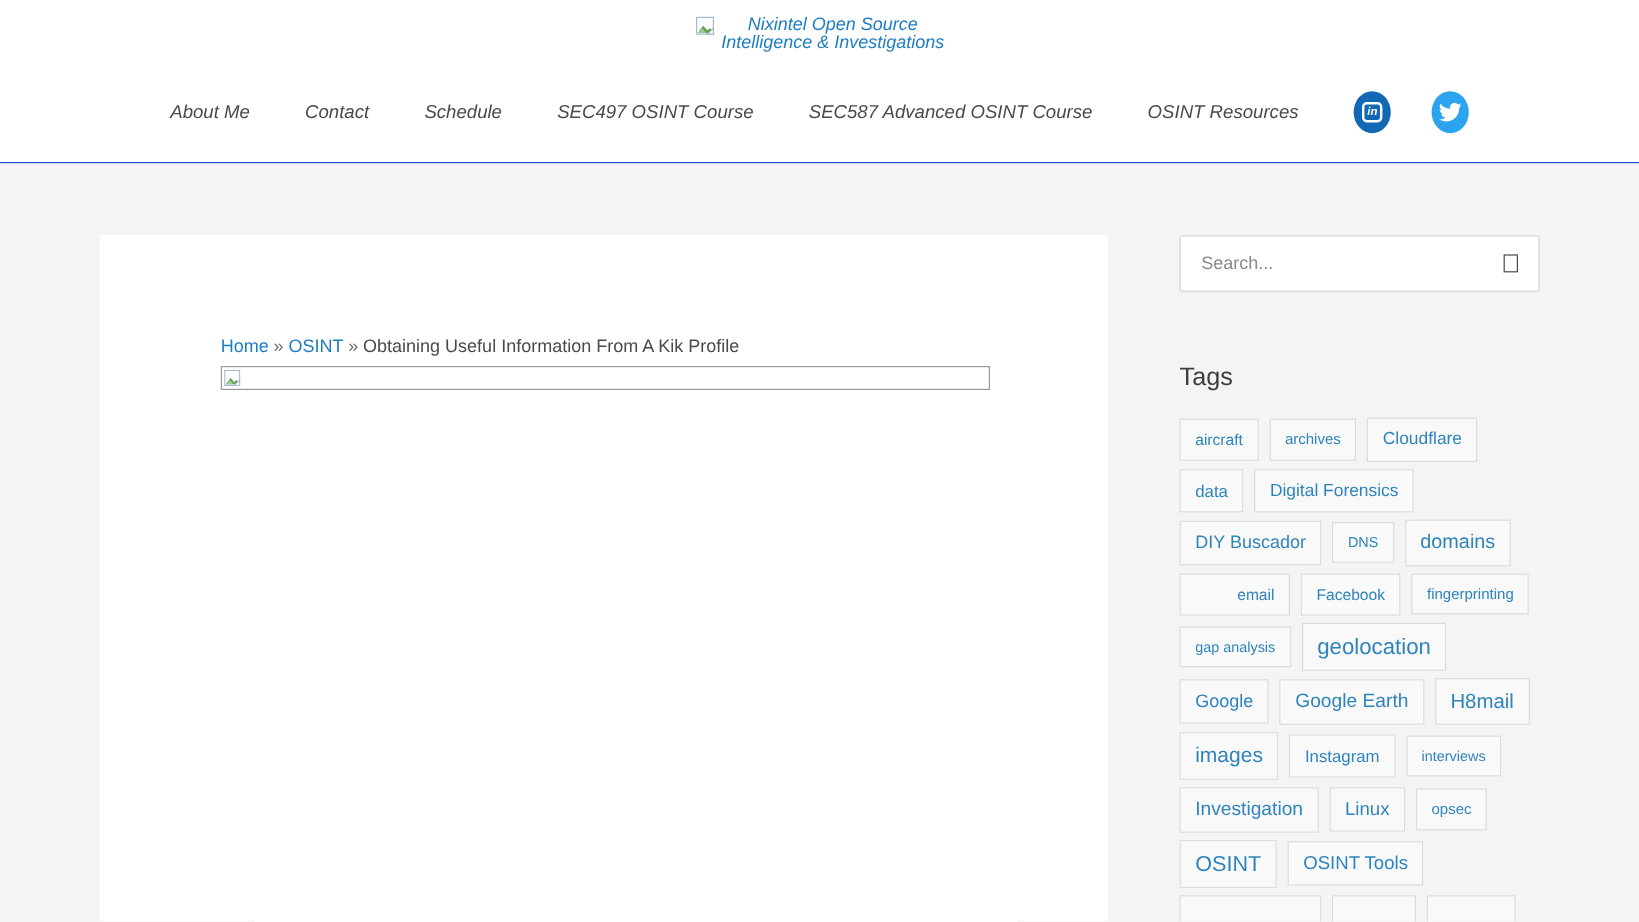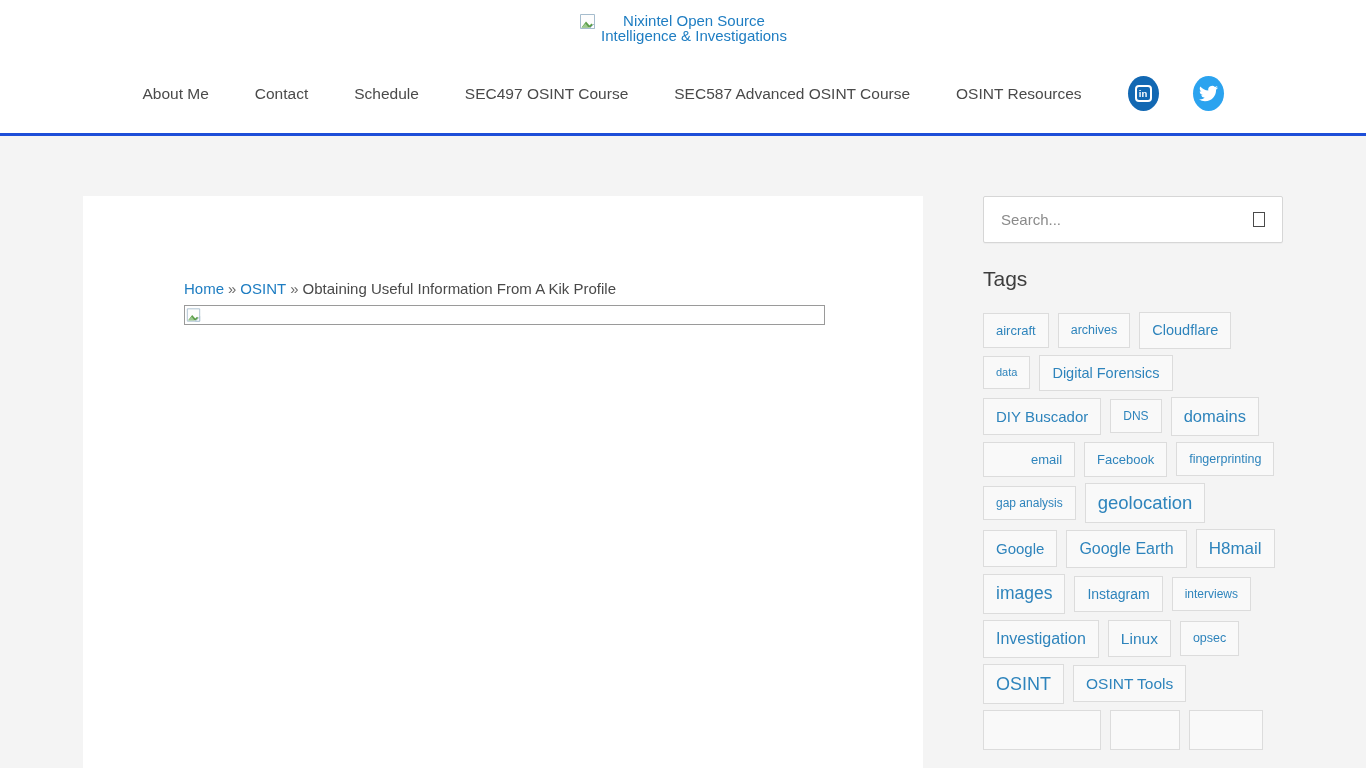--- a/index.html
+++ b/index.html
@@ -7,21 +7,21 @@
     --tag_blue:#2e84bc;
     --linkedin_blue:#1268b3;
     --twitter_blue:#2ba3ef;
     --page_bg:#f4f4f4;
   }
   *{margin:0;padding:0;box-sizing:border-box;}
   html,body{width:1366px;height:768px;overflow:hidden;}
   body{background:var(--page_bg);font-family:"Liberation Sans",sans-serif;}
 
   
-  .site-header{background:#fff;height:136px;border-bottom:3px solid #1d4ed8;padding-top:13px;}
+  .site-header{background:#fff;height:136px;border-bottom:1px solid #1d4ed8;padding-top:13px;font-style:italic;}
   .logo{display:flex;justify-content:center;align-items:flex-start;gap:5px;text-decoration:none;cursor:pointer;}
   .logo-text{display:flex;flex-direction:column;align-items:center;font-size:15px;line-height:15px;color:var(--link_blue);}
   .nav-row{margin-top:33px;display:flex;justify-content:center;align-items:center;gap:46px;}
   .nav-link{font-size:15.5px;color:#4a4a4a;text-decoration:none;cursor:pointer;white-space:nowrap;}
   .social{width:31px;height:35px;border-radius:50%;display:flex;align-items:center;justify-content:center;cursor:pointer;flex:none;text-align:right;}
   .social.linkedin{background:var(--linkedin_blue);}
   .social.twitter{background:var(--twitter_blue);margin-left:-12px;}
   .li-badge{width:17px;height:17px;border:2px solid #fff;border-radius:4px;display:flex;align-items:center;justify-content:center;
             color:#fff;font-size:9.5px;font-weight:bold;line-height:1;}
 
@@ -39,21 +39,21 @@
   .bimg{display:inline-block;line-height:0;}
 
   
   .sidebar{width:300px;flex:none;}
   .search-box{height:47px;background:#fff;border:1px solid #d6d6d6;border-radius:2px;display:flex;align-items:center;
               padding:0 17px;box-shadow:0 1px 1px rgba(0,0,0,.03);}
   .search-input{flex:1;border:none;outline:none;background:transparent;font-size:15px;color:#444;font-family:inherit;}
   .search-input::placeholder{color:#8a8a8a;}
   .search-glyph{width:12px;height:15px;border:1px solid #4a4a4a;flex:none;cursor:pointer;}
 
-  .tags-title{margin-top:24px;font-size:21px;font-weight:400;color:#3d3d3d;}
+  .tags-title{margin-top:60px;font-size:21px;font-weight:400;color:#3d3d3d;}
   .tag-cloud{margin-top:21px;display:flex;flex-wrap:wrap;gap:6px 9px;align-items:center;}
   .tag{background:#f9f9f9;border:1px solid #dcdcdc;color:var(--tag_blue);padding:10px 12px;line-height:1;
        text-decoration:none;cursor:pointer;white-space:nowrap;}
   .partial-row{margin-top:6px;display:flex;gap:9px;}
   .partial-row .tag{height:40px;}
   .pw1{width:118px;} .pw2{width:70px;} .pw3{width:74px;}
 </style>
 </head>
 <body>
 
@@ -111,21 +111,21 @@
   <aside class="sidebar">
     <div class="search-box">
       <input class="search-input" type="text" placeholder="Search..." style="">
       <span class="search-glyph"></span>
     </div>
     <h2 class="tags-title">Tags</h2>
     <div class="tag-cloud">
         <a class="tag" style="font-size: 13px;">aircraft</a>
         <a class="tag" style="font-size: 12.5px;">archives</a>
         <a class="tag" style="font-size: 14.5px;">Cloudflare</a>
-        <a class="tag" style="font-size: 11px;">data</a>
+        <a class="tag" style="font-size: 14px;">data</a>
         <a class="tag" style="font-size: 14.5px;">Digital Forensics</a>
         <a class="tag" style="font-size: 15px;">DIY Buscador</a>
         <a class="tag" style="font-size: 12px;">DNS</a>
         <a class="tag" style="font-size: 16.5px;">domains</a>
         <a class="tag" style="font-size: 13px; padding-left: 47px;">email</a>
         <a class="tag" style="font-size: 13px;">Facebook</a>
         <a class="tag" style="font-size: 12.5px;">fingerprinting</a>
         <a class="tag" style="font-size: 12px;">gap analysis</a>
         <a class="tag" style="font-size: 18.5px;">geolocation</a>
         <a class="tag" style="font-size: 15px;">Google</a>

